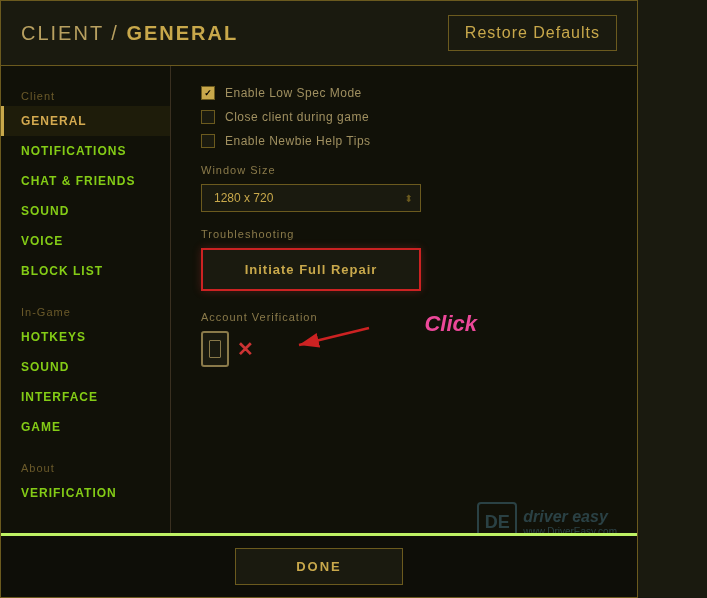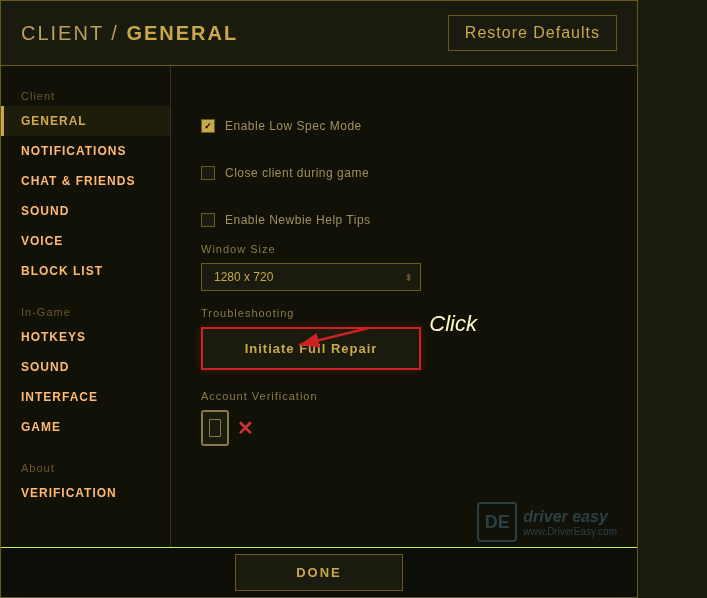--- a/index.html
+++ b/index.html
@@ -75,21 +75,21 @@
 
     .sidebar-section-label {
       color: #6b5a2a;
       font-size: 11px;
       padding: 8px 20px 4px 20px;
       letter-spacing: 1px;
     }
 
     .sidebar-item {
       padding: 8px 20px;
-      color: #fdba74;
+      color: #84cc16;
       font-size: 12px;
       cursor: pointer;
       letter-spacing: 1px;
       font-weight: 600;
       position: relative;
     }
     .sidebar-item.active {
       color: #d4aa50;
       background: #1e1c0a;
       border-left: 3px solid #c8a84b;
@@ -101,21 +101,20 @@
       flex: 1;
       padding: 20px 30px;
       overflow-y: auto;
       background: #111108;
     }
 
     .setting-row {
       display: flex;
       align-items: center;
       margin-bottom: 10px;
-      margin-top: 33px;
     }
 
     .checkbox-custom {
       width: 14px;
       height: 14px;
       border: 1px solid #6b5a1e;
       background: #1a1a0f;
       margin-right: 10px;
       flex-shrink: 0;
       display: flex;
@@ -235,22 +234,22 @@
       border: 1px solid #4a4030;
       color: #8a7a4a;
       padding: 8px 24px;
       cursor: pointer;
       font-size: 12px;
       letter-spacing: 1px;
     }
 
     
     .footer {
-      border-top: 1px solid #bef264;
-      padding: 6px;
+      border-top: 3px solid #bef264;
+      padding: 12px;
       display: flex;
       justify-content: center;
       background: #0e0e08;
       position: relative;
     }
 
     .done-btn {
       background: #1a1a0f;
       border: 1px solid #6b5a1e;
       color: #c8a84b;
@@ -296,23 +295,23 @@
     .watermark-text .url {
       color: #5a9ab5;
       font-size: 10px;
     }
 
     
     .click-annotation {
       position: absolute;
       top: 310px;
       right: 160px;
-      color: #fef9c3;
+      color: #ec4899;
       font-size: 22px;
-      font-weight: normal;
+      font-weight: bold;
       font-style: italic;
       pointer-events: none;
     }
     .click-arrow {
       position: absolute;
       top: 322px;
       right: 258px;
       pointer-events: none;
     }
   </style>

